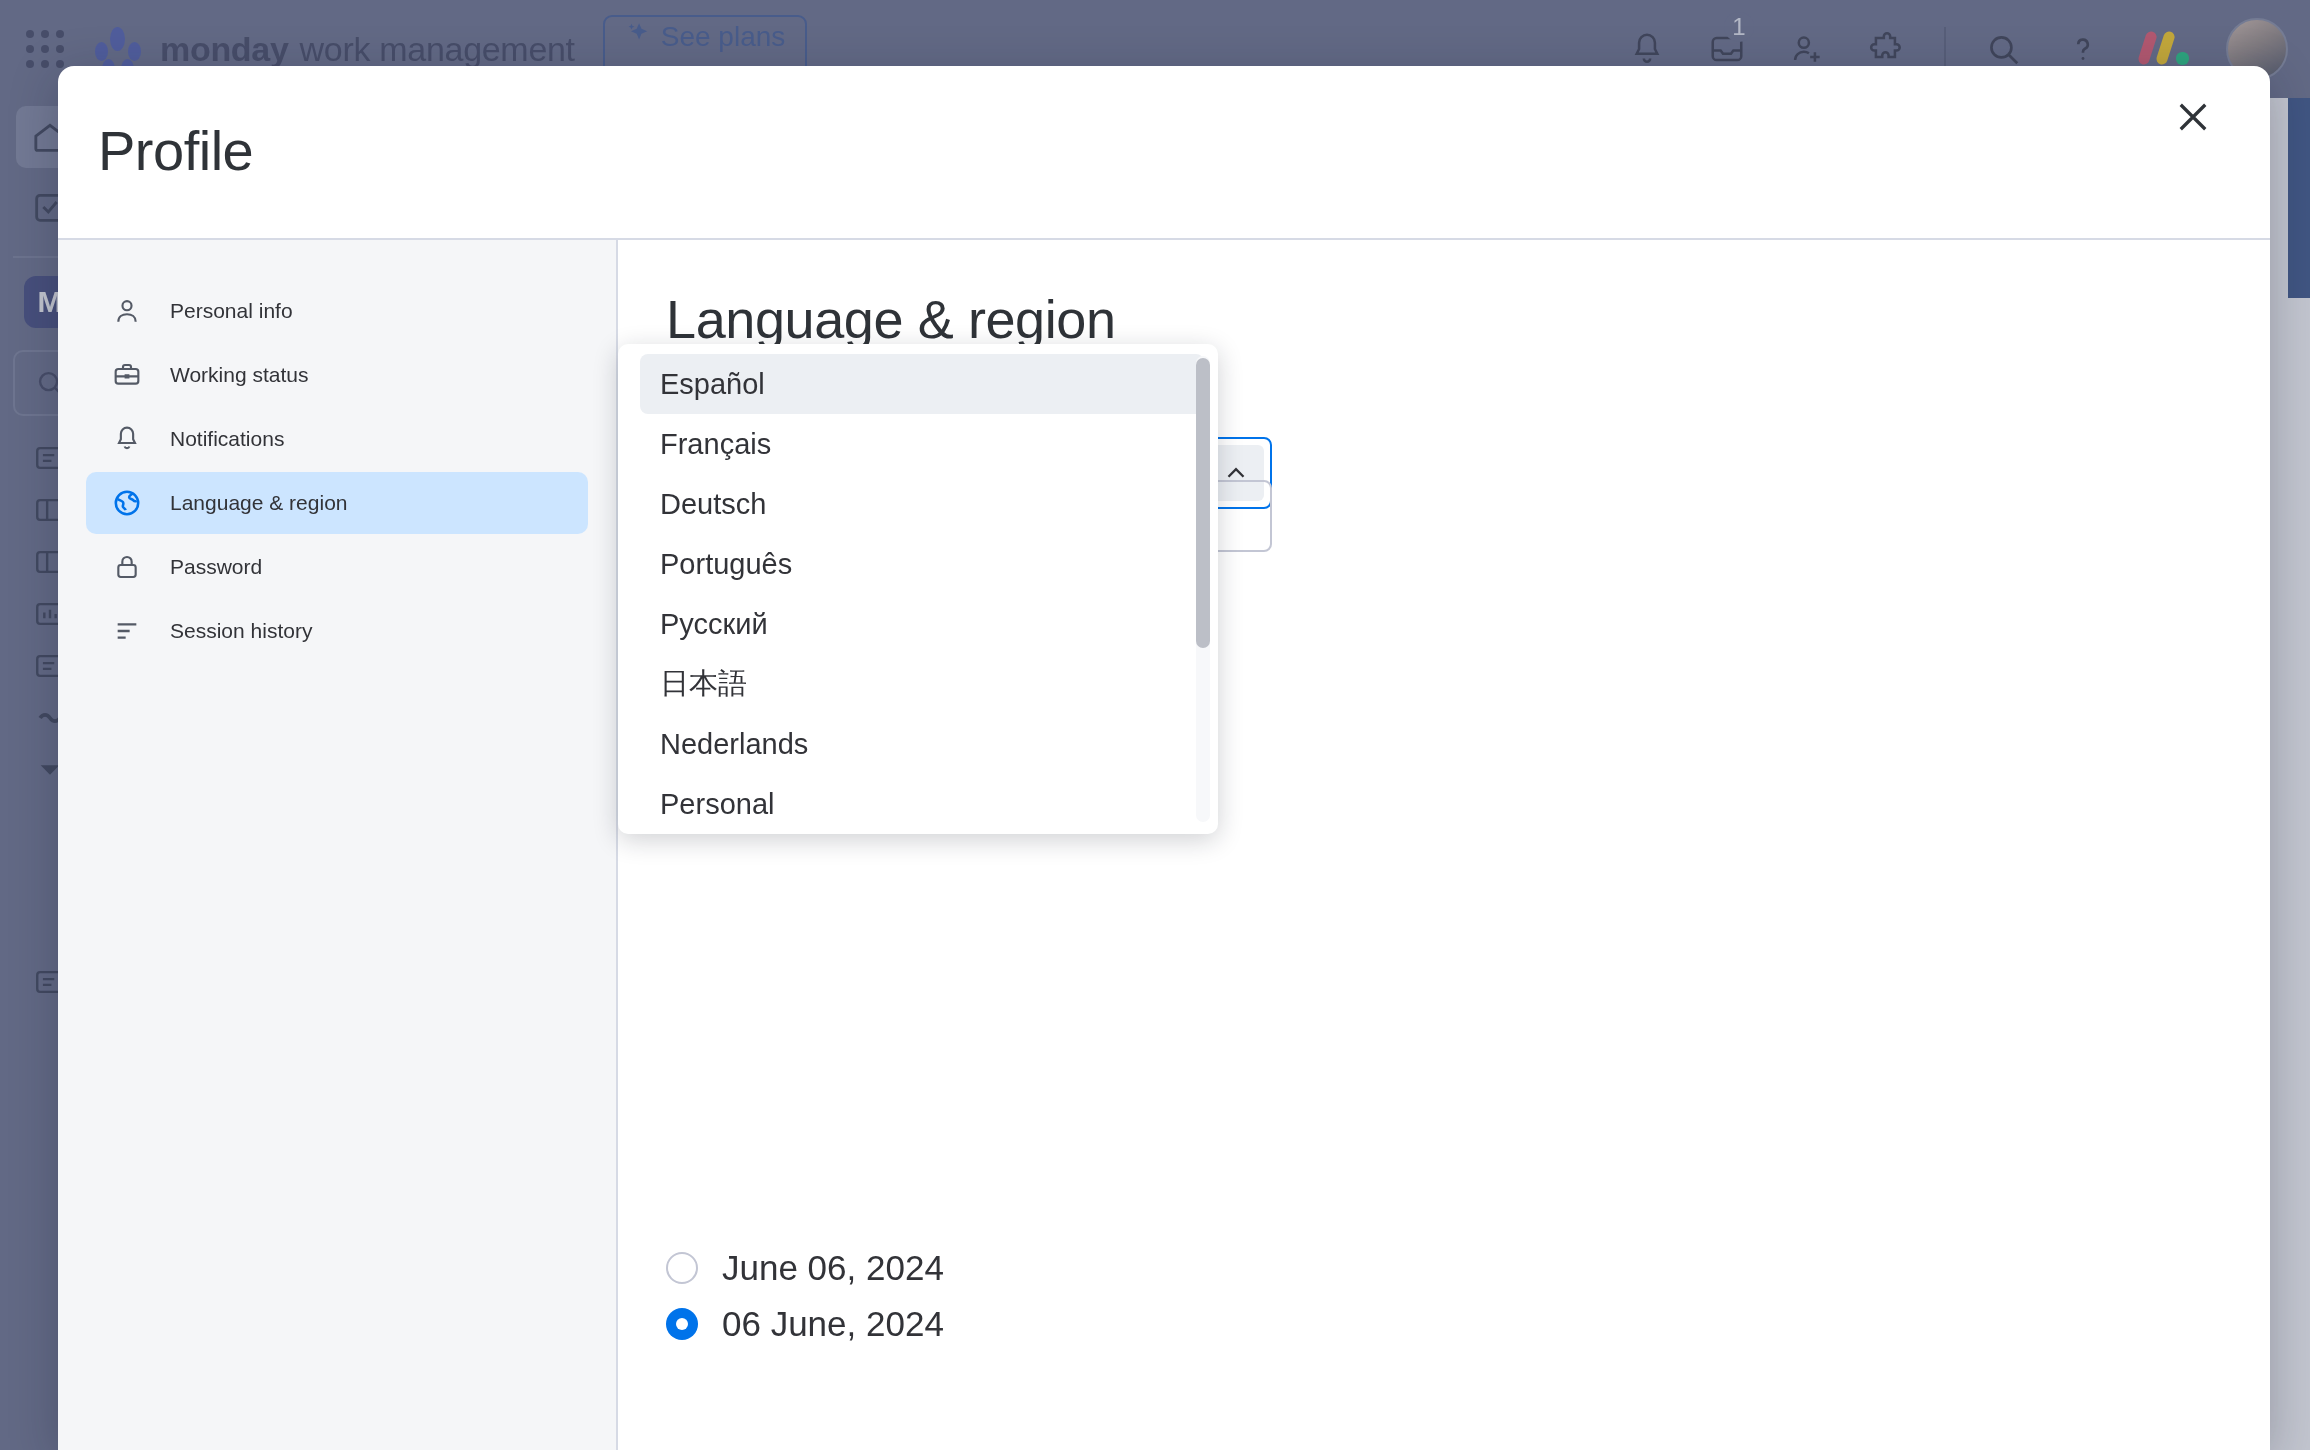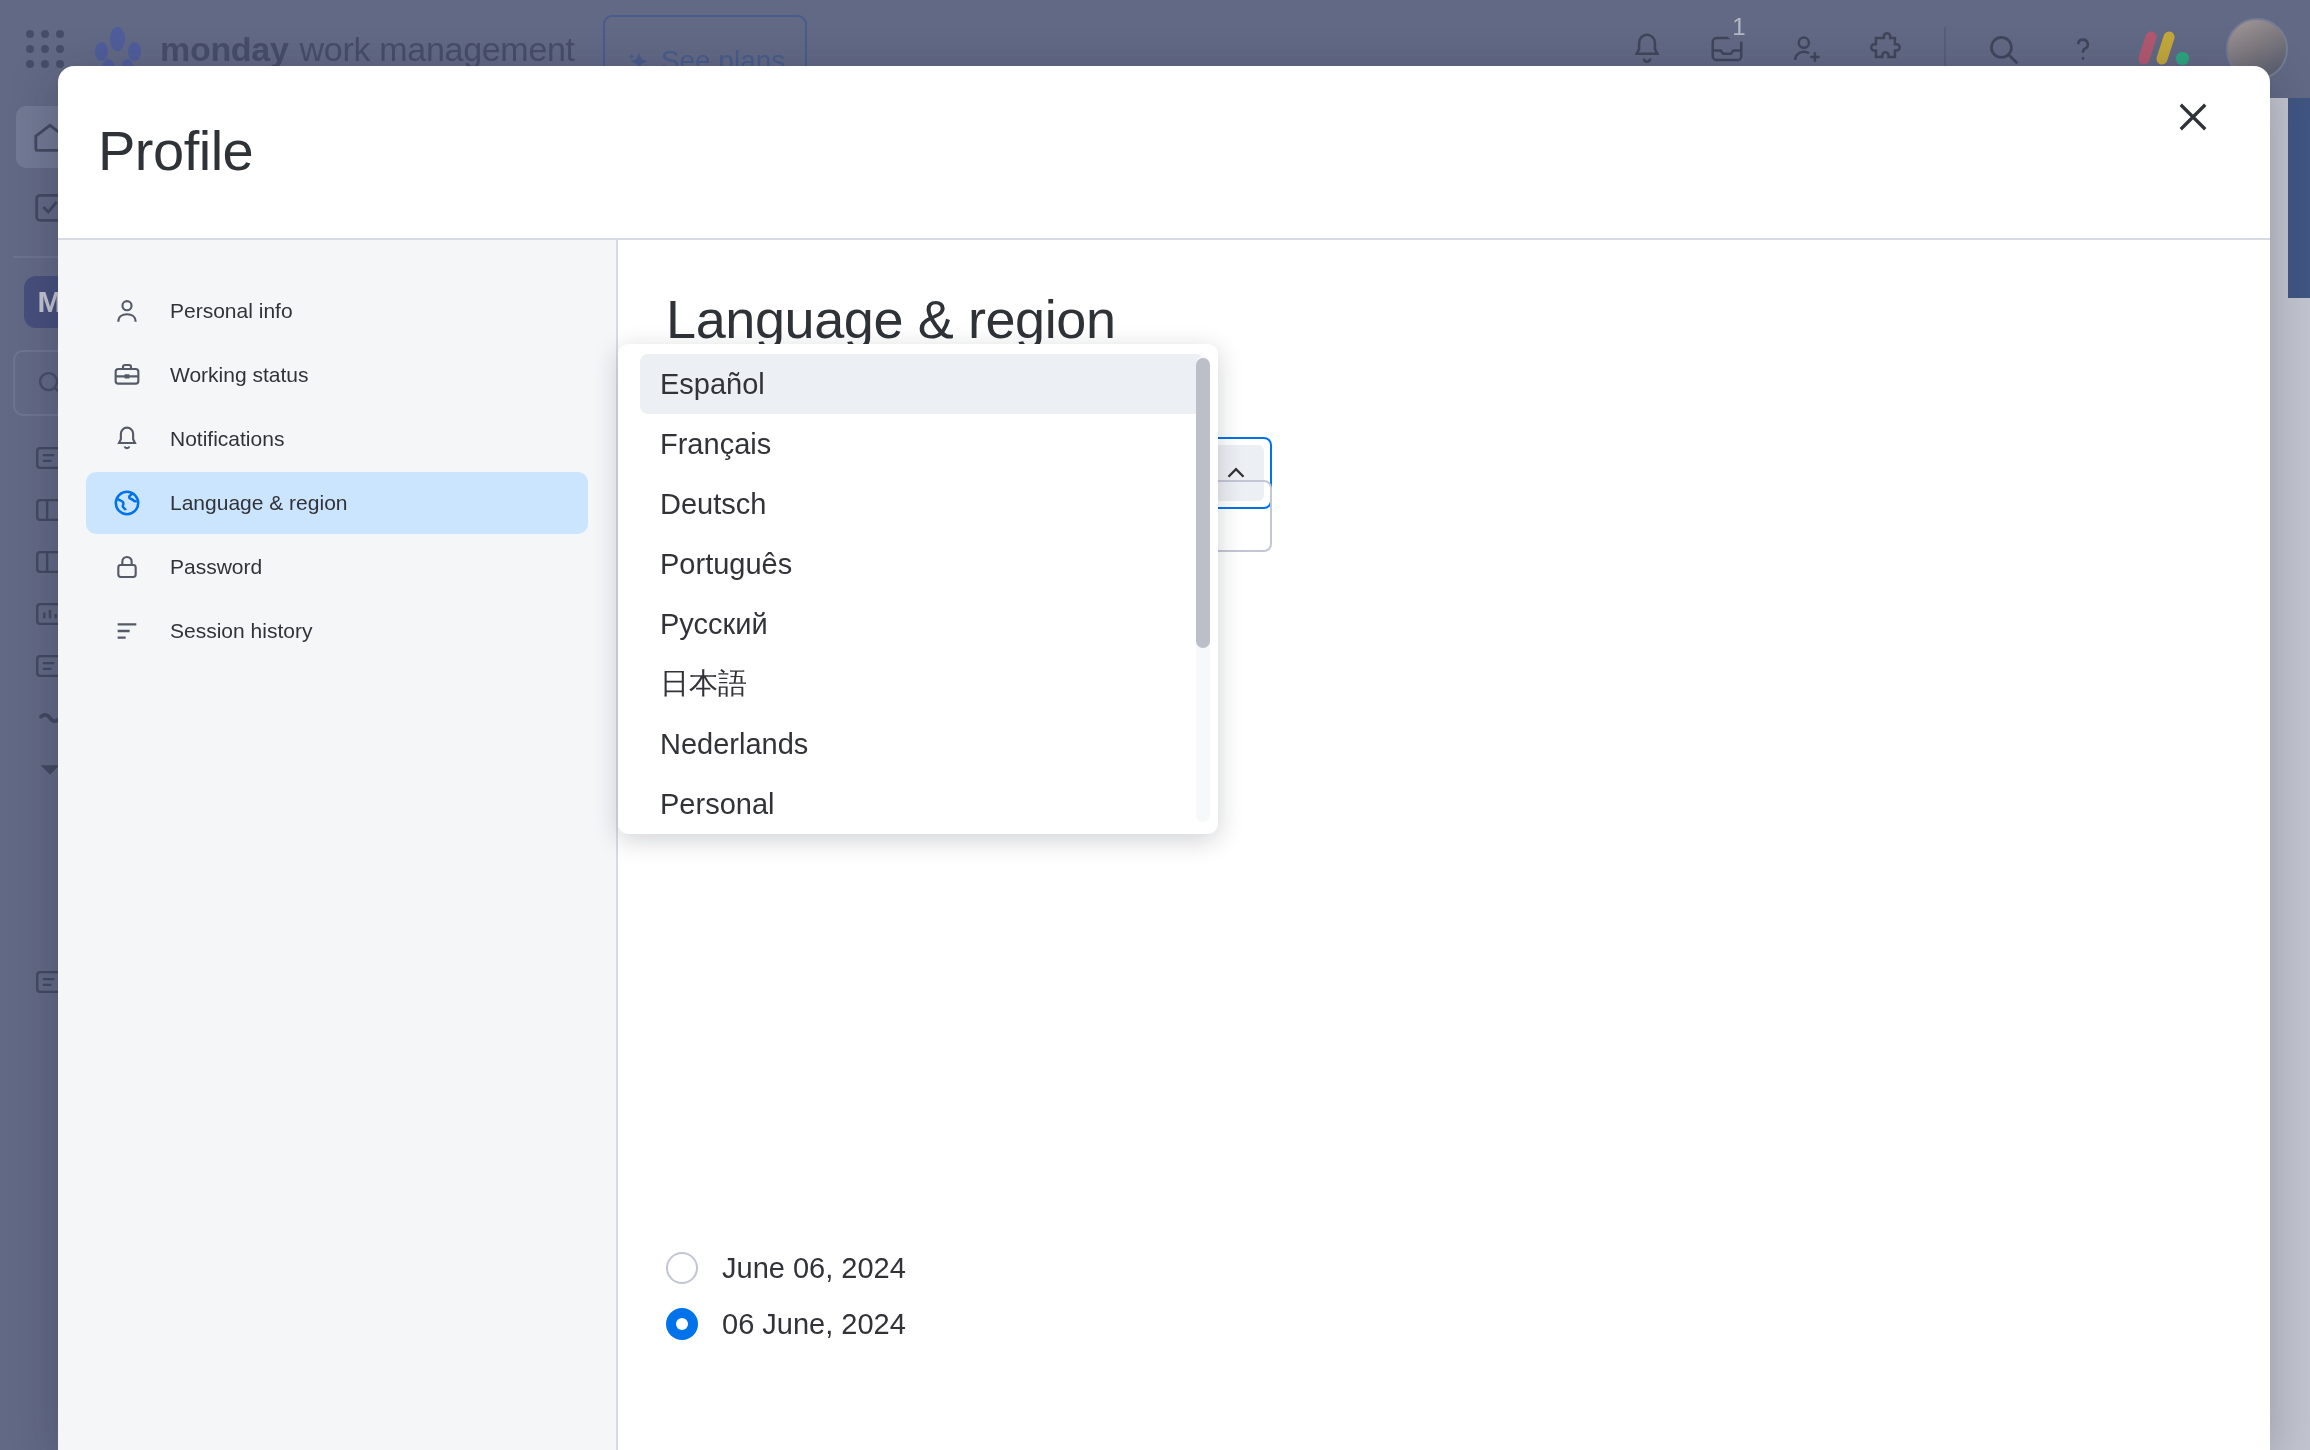--- a/index.html
+++ b/index.html
@@ -62,21 +62,21 @@
   }
   .brand-bold { font-weight: 700; }
   .brand-light { font-weight: 400; }
 
   .see-plans {
     margin-left: 28px;
     border: 2px solid #2e4a8a;
     border-radius: 9px;
     height: 56px;
     padding: 4px 20px;
-    display: flex; align-items: flex-end; gap: 10px;
+    display: flex; align-items: flex-start; gap: 10px;
     color: #2e4a8a; font-size: 28px;
   }
   .bg-topbar-right {
     position: absolute; right: 22px; top: 0; height: 98px;
     display: flex; align-items: center; gap: 34px;
   }
   .tb-icon {
     position: relative;
     width: 46px; height: 46px;
     display: flex; align-items: center; justify-content: center;
@@ -300,21 +300,21 @@
     border-radius: 7px;
   }
 
   .radio-group {
     position: absolute;
     left: 48px; top: 1000px;
   }
   .radio-row {
     display: flex; align-items: center; gap: 24px;
     height: 56px;
-    font-size: 29px; color: #323338;
+    font-size: 35px; color: #323338;
   }
   .radio-mark {
     width: 32px; height: 32px; border-radius: 50%;
     border: 2px solid #c3c6d4;
     box-sizing: border-box;
     flex: none;
   }
   .radio-mark.on {
     border: none;
     background: #0073ea;

